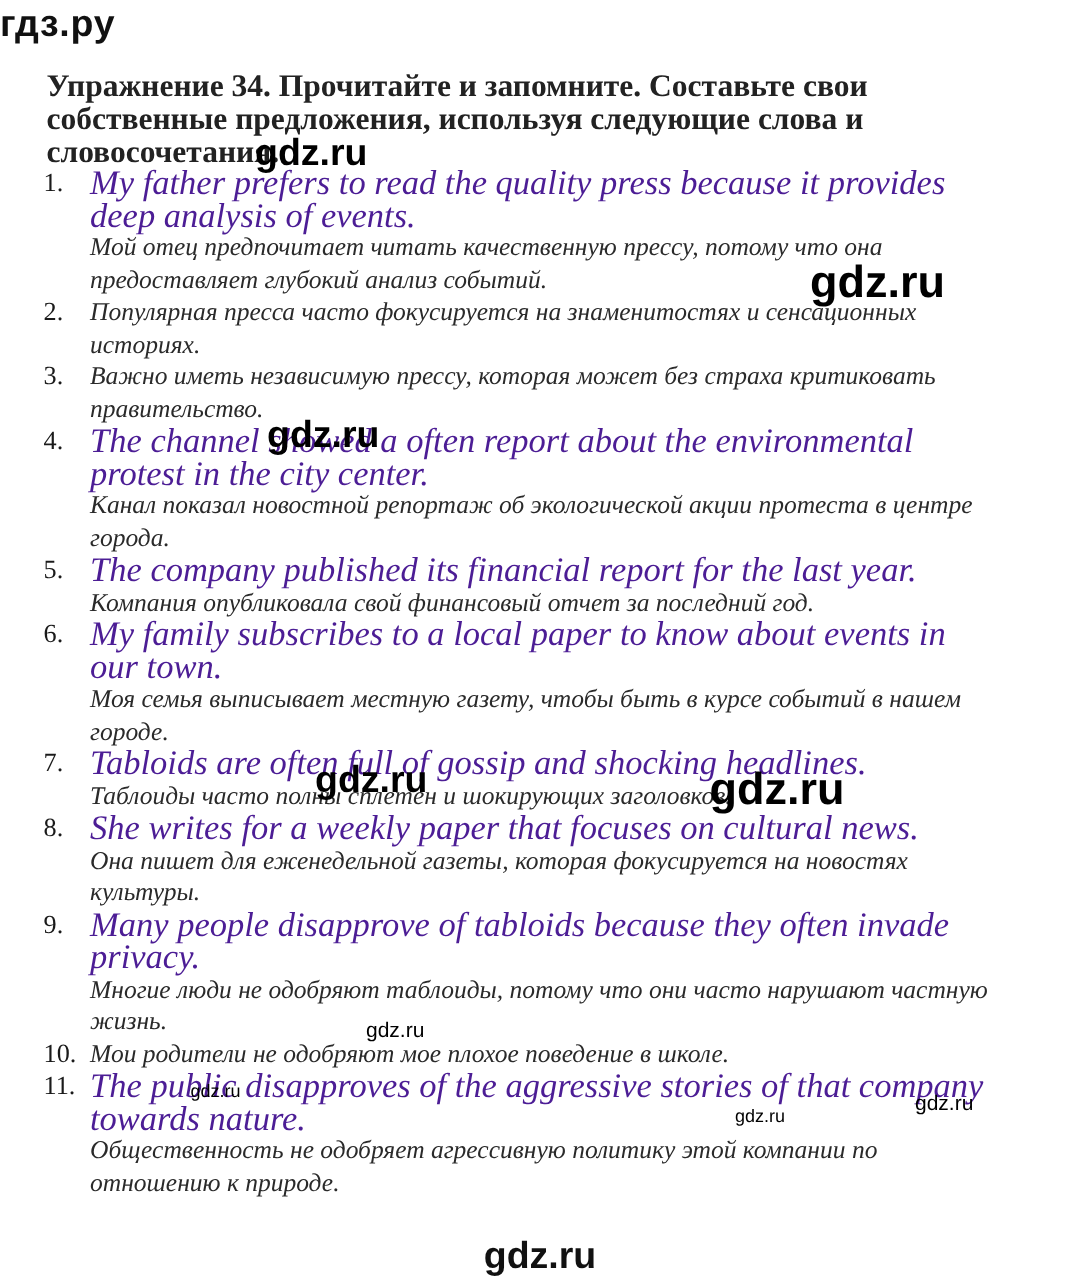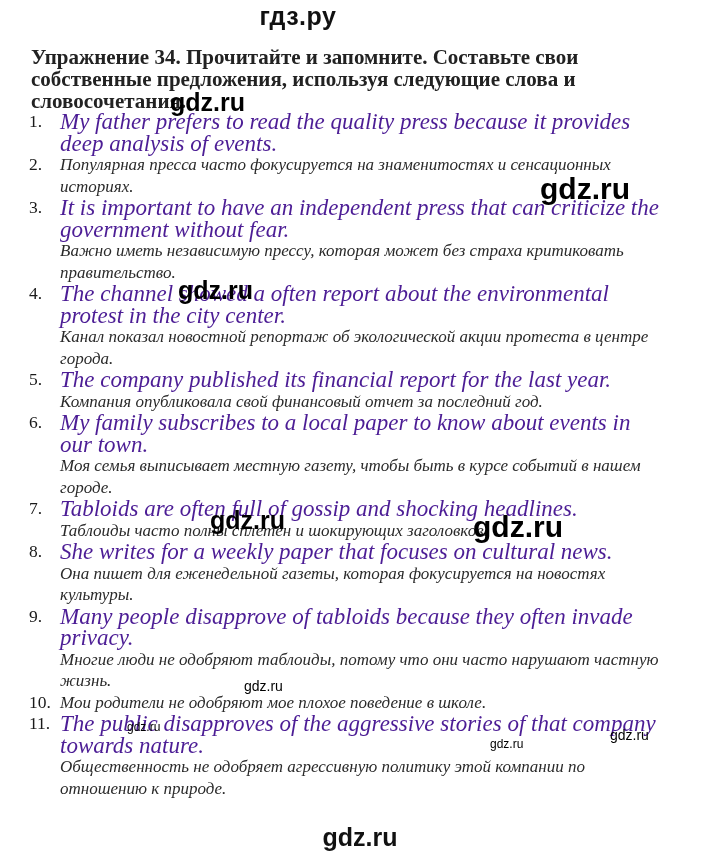--- a/index.html
+++ b/index.html
@@ -1,21 +1,21 @@
 <!DOCTYPE html>
 <html><head>
   <meta charset="utf-8">
   <style>
     html, body { margin: 0; padding: 0; background: #ffffff; }
     body {
       width: 720px; height: 857px; position: relative; overflow: hidden;
       font-family: "Liberation Serif", serif; color: #1a1a1a;
     }
     .site-header {
-      position: absolute; top: 2px; left: 0; width: 596px; text-align: center;
+      position: absolute; top: 2px; left: 0; width: 596px; 
       font-family: "Liberation Sans", sans-serif; font-weight: bold; font-size: 25px;
       color: #111; letter-spacing: 0.5px;
     }
     .title {
       position: absolute; left: 31px; top: 46px; width: 660px;
       font-weight: bold; font-size: 21px; line-height: 22px; color: #222;
     }
     .list { position: absolute; left: 0; top: 111px; width: 720px; }
     .item { position: relative; padding-left: 60px; width: 605px; }
     .num {
@@ -40,28 +40,28 @@
 <body>
 
 <div class="site-header">гдз.ру</div>
 
 <div class="title">Упражнение 34. Прочитайте и запомните. Составьте свои собственные предложения, используя следующие слова и словосочетания.</div>
 
 <div class="list">
   <div class="item">
     <span class="num">1.</span>
     <div class="en">My father prefers to read the quality press because it provides deep analysis of events.</div>
+    <div class="ru">Мой отец предпочитает читать качественную прессу, потому что она предоставляет глубокий анализ событий.</div>
   </div>
   <div class="item">
     <span class="num">2.</span>
     <div class="ru">Популярная пресса часто фокусируется на знаменитостях и сенсационных историях.</div>
   </div>
   <div class="item">
     <span class="num">3.</span>
-    <div class="en">It is important to have an independent press that can criticize the government without fear.</div>
     <div class="ru">Важно иметь независимую прессу, которая может без страха критиковать правительство.</div>
   </div>
   <div class="item">
     <span class="num">4.</span>
     <div class="en">The channel showed a often report about the environmental protest in the city center.</div>
     <div class="ru">Канал показал новостной репортаж об экологической акции протеста в центре города.</div>
   </div>
   <div class="item">
     <span class="num">5.</span>
     <div class="en">The company published its financial report for the last year.</div>

